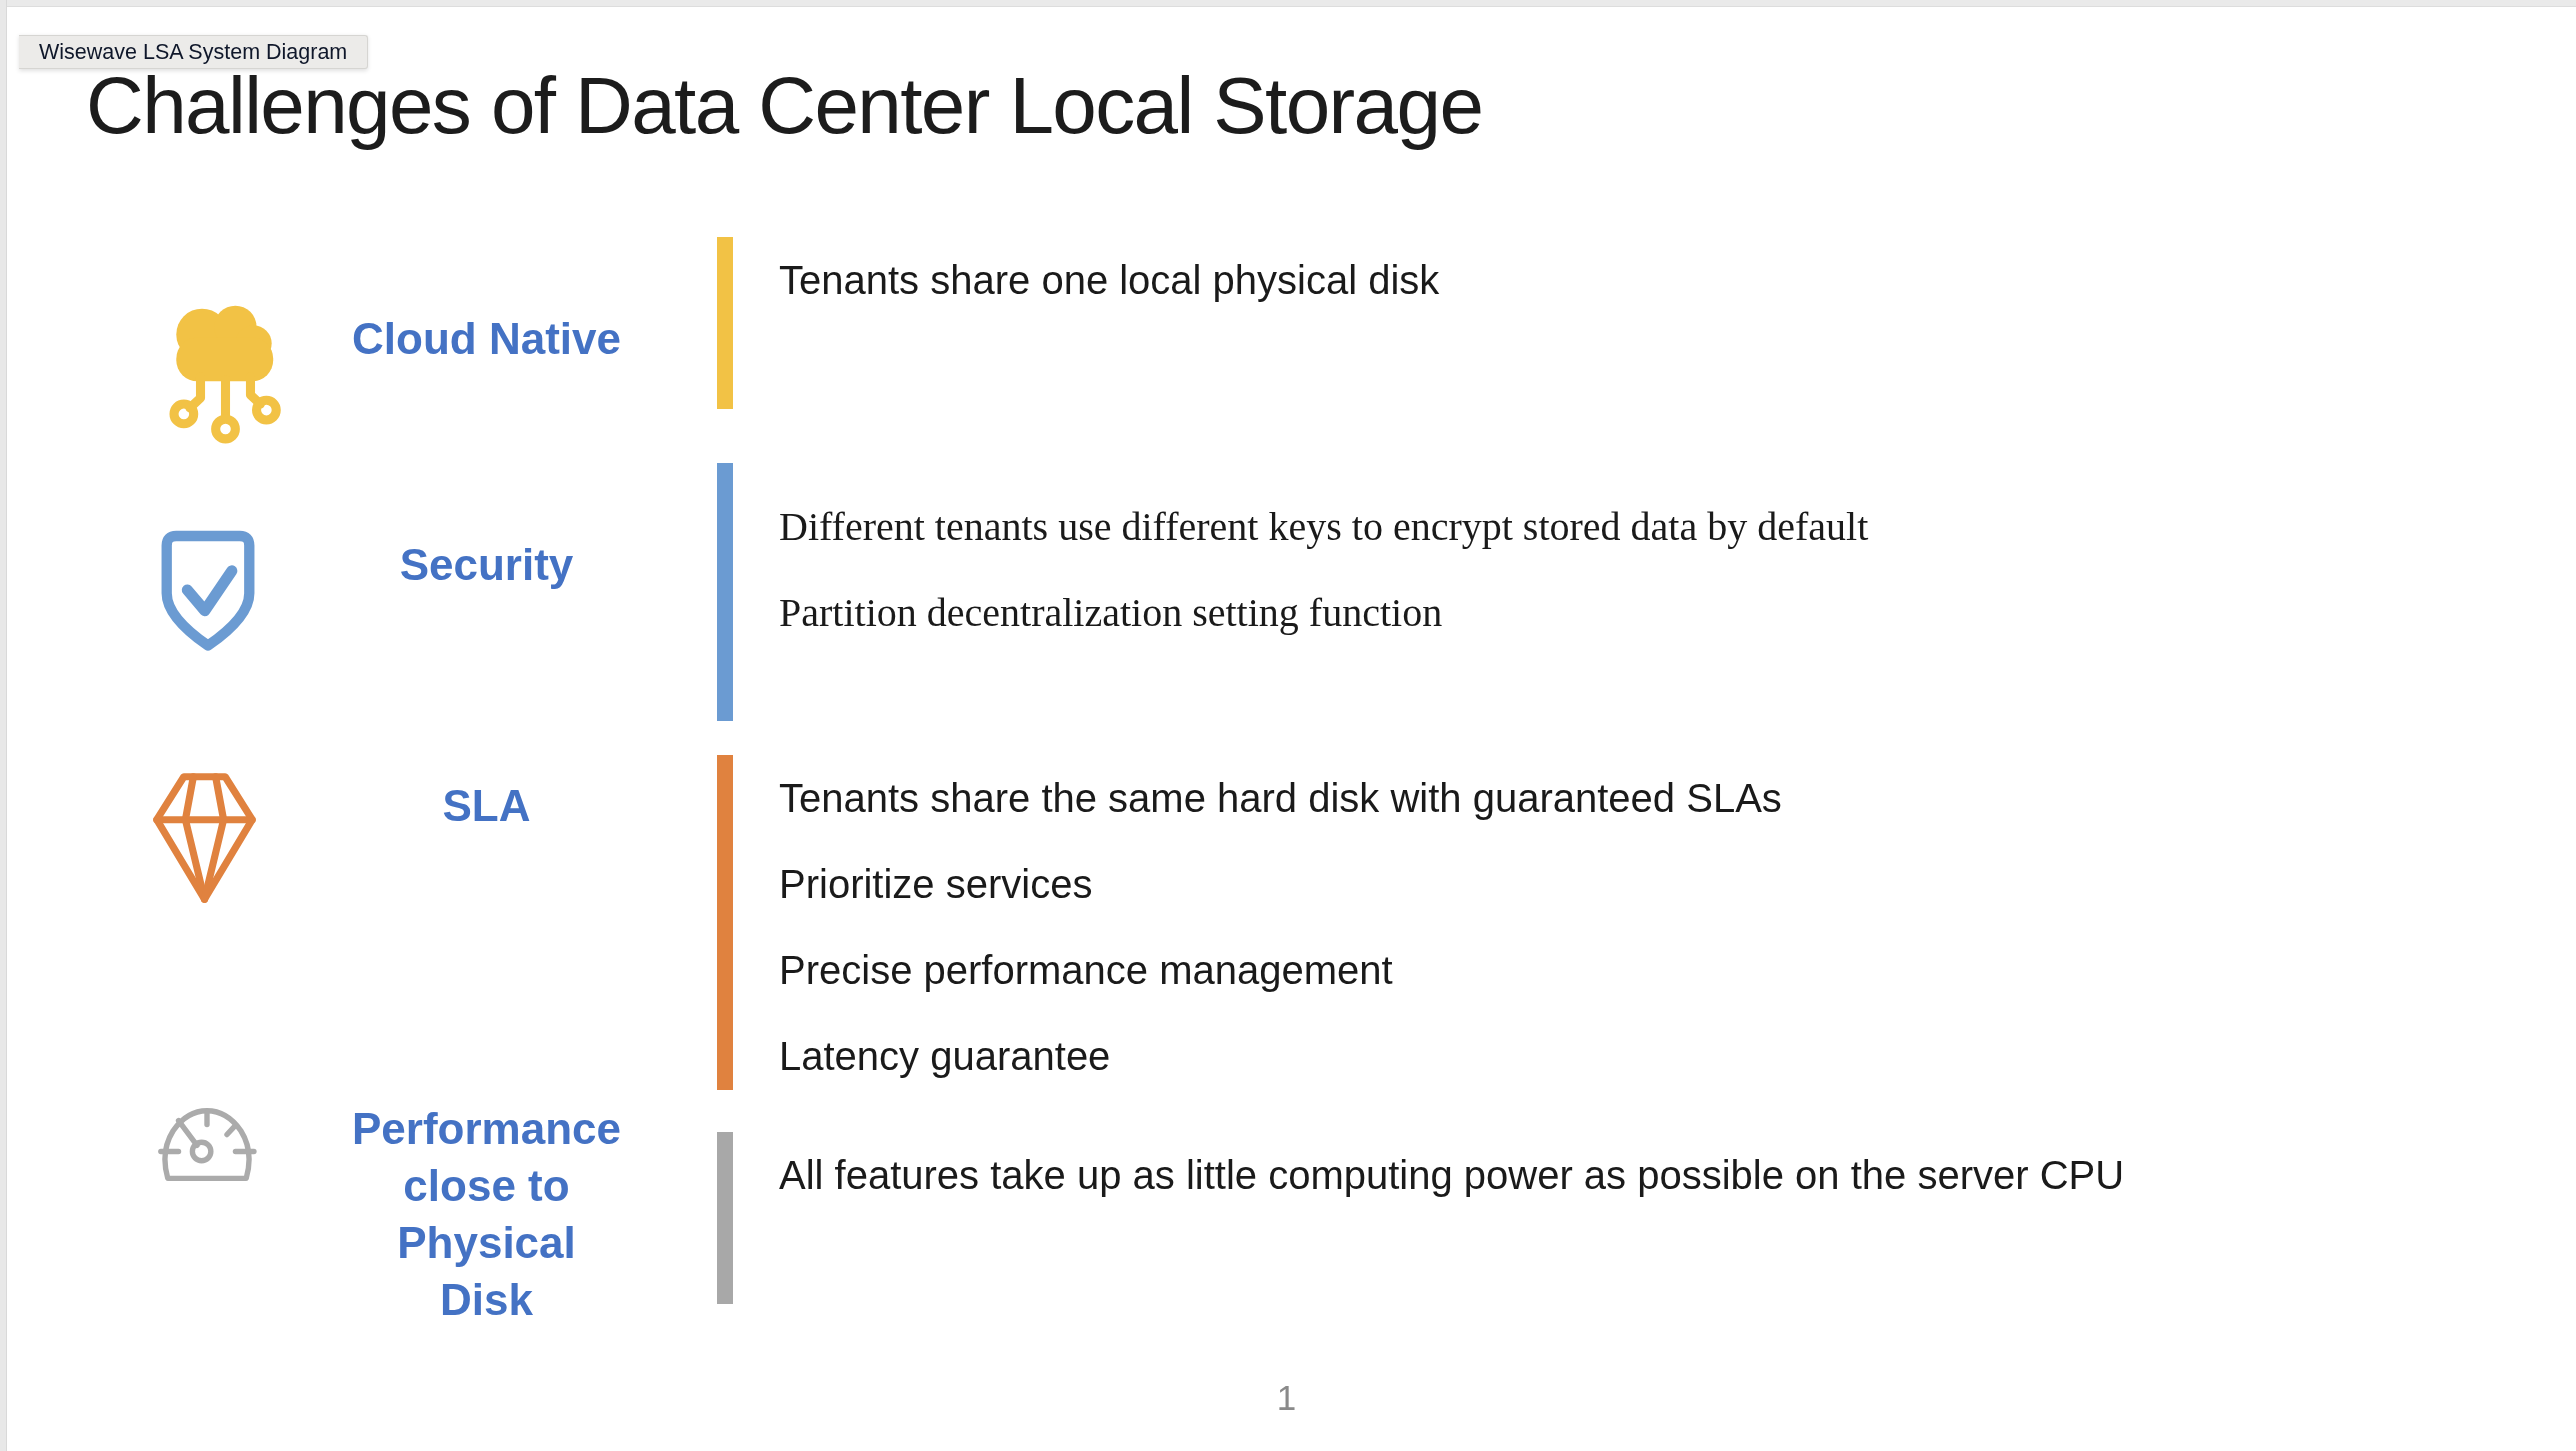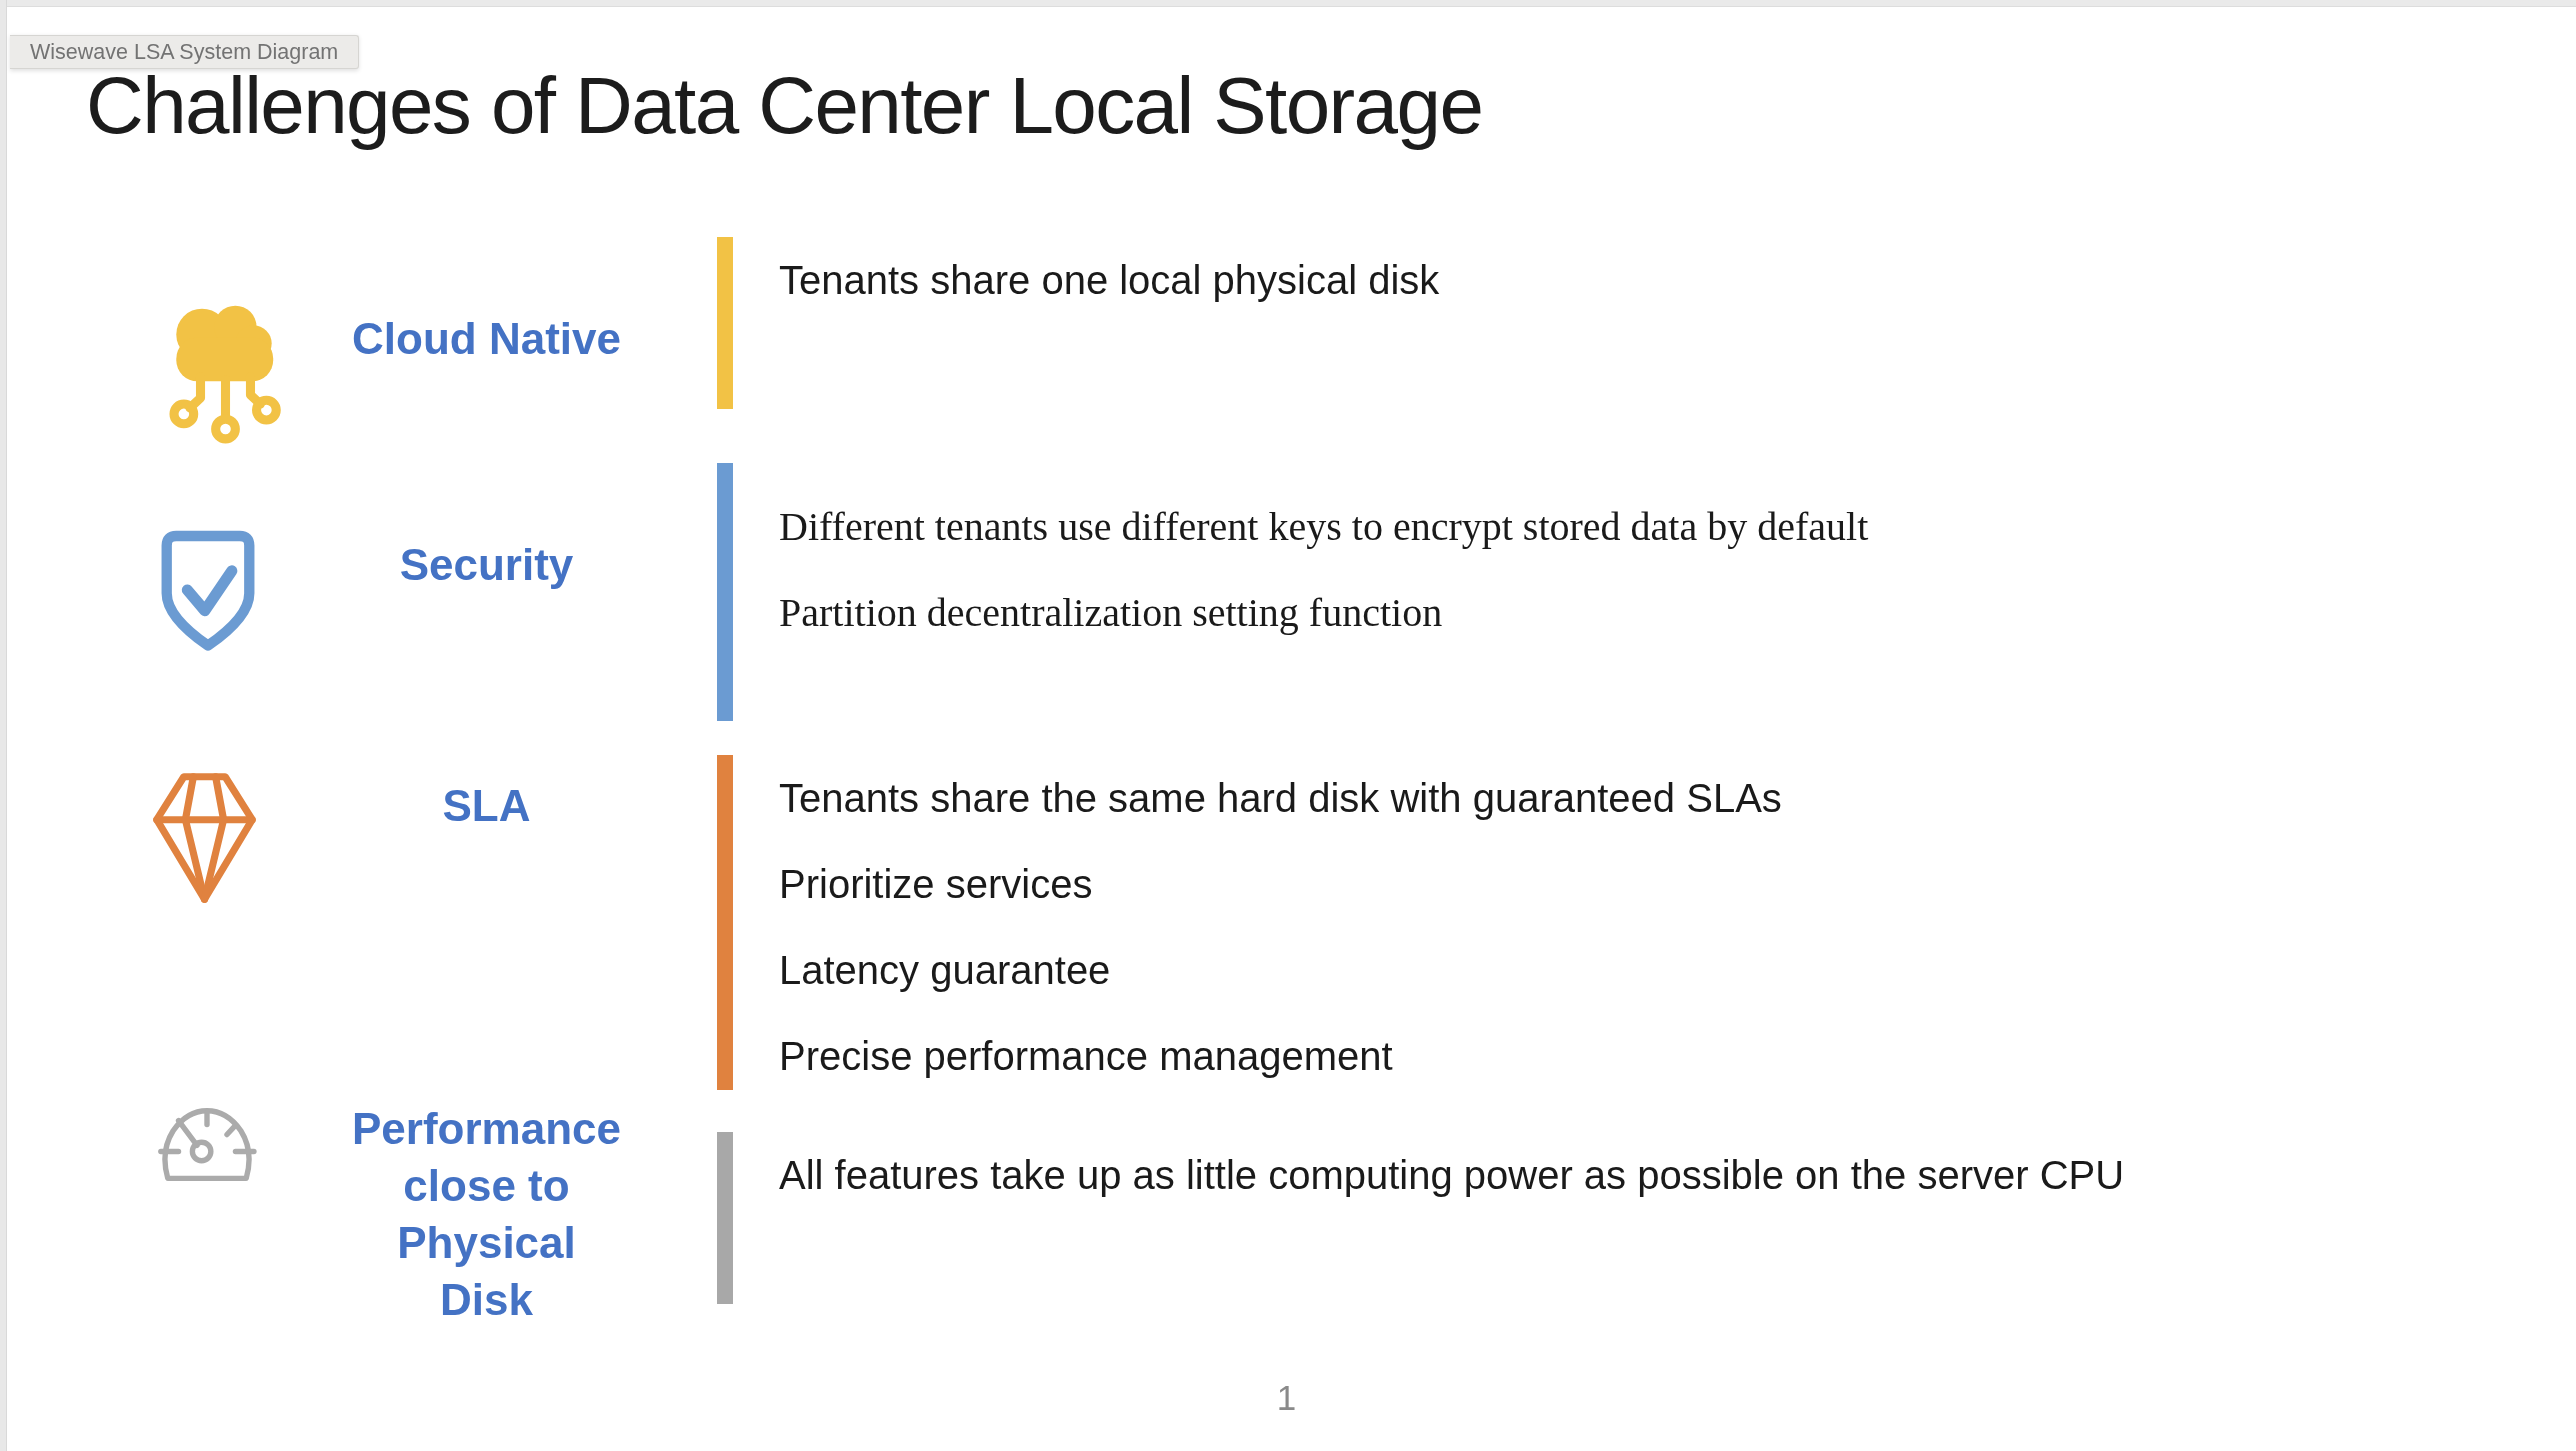--- a/index.html
+++ b/index.html
@@ -7,25 +7,25 @@
     width:2576px;height:1451px;position:relative;overflow:hidden;
     background:#ffffff;
     font-family:"Liberation Sans","DejaVu Sans",sans-serif;
     -webkit-font-smoothing:antialiased;
   }
   
   .top-strip{position:absolute;left:0;top:0;width:2576px;height:6.4px;background:#EAEAEA;border-bottom:0.8px solid #DDDDDD;}
   .left-strip{position:absolute;left:0;top:0;width:5.6px;height:1451px;background:#E8E8E8;border-right:0.8px solid #D9D9D9;}
   
   .tooltip{
-    position:absolute;left:10px;top:35px;height:32px;
+    position:absolute;left:19px;top:35px;height:32px;
     display:flex;align-items:center;padding:0 20px;
     background:#ECEBE9;border:0.8px solid #D6D5D2;border-left:none;
     border-radius:0 3.2px 3.2px 0;box-shadow:0 1.6px 4px rgba(0,0,0,.12);
-    font-size:21.5px;color:#737373;white-space:nowrap;z-index:10;
+    font-size:21.5px;color:#0f172a;white-space:nowrap;z-index:10;
   }
   
   .title{
     position:absolute;left:70px;top:46px;
     font-size:80px;font-weight:300;letter-spacing:-1.6px;
     color:#1C1C1C;white-space:nowrap;line-height:1.1;
   }
   
   .icon{position:absolute;}
   .label{
@@ -116,22 +116,22 @@
       <path d="M52 6 L42 60 L66 160"></path>
       <path d="M80 6 L90 60 L66 160"></path>
     </g>
   </svg>
 </div>
 <div class="label s2-label">SLA</div>
 <div class="bar s2-bar"></div>
 <div class="bullets s2-bullets">
   <div class="line">Tenants share the same hard disk with guaranteed SLAs</div>
   <div class="line">Prioritize services</div>
+  <div class="line">Precise performance management</div>
   <div class="line">Latency guarantee</div>
-  <div class="line">Precise performance management</div>
 </div>
 
 <div class="icon s3-icon">
   <svg width="100" height="80" viewBox="0 0 130 102" xmlns="http://www.w3.org/2000/svg">
     <g fill="none" stroke="#ABABAB" stroke-width="7" stroke-linecap="round" stroke-linejoin="round">
       <path d="M14 97 Q4 62 21 35 Q39 9 65 9 Q91 9 109 35 Q126 62 116 97 Z"></path>
       <path d="M65 11 V27"></path>
       <path d="M102 28 L91 40"></path>
       <path d="M102 62 H126"></path>
       <path d="M5 62 H28"></path>

